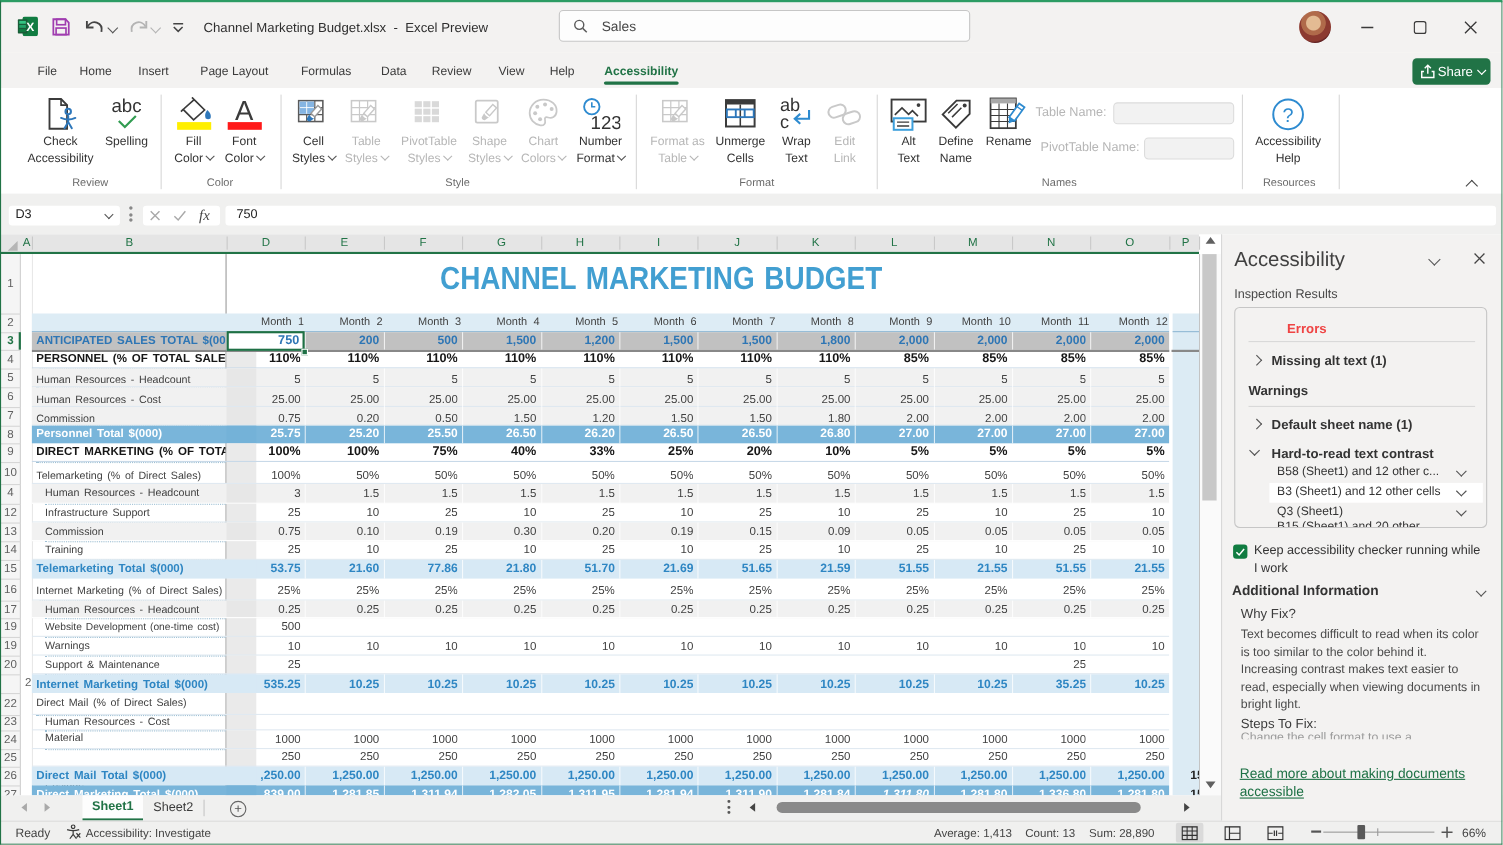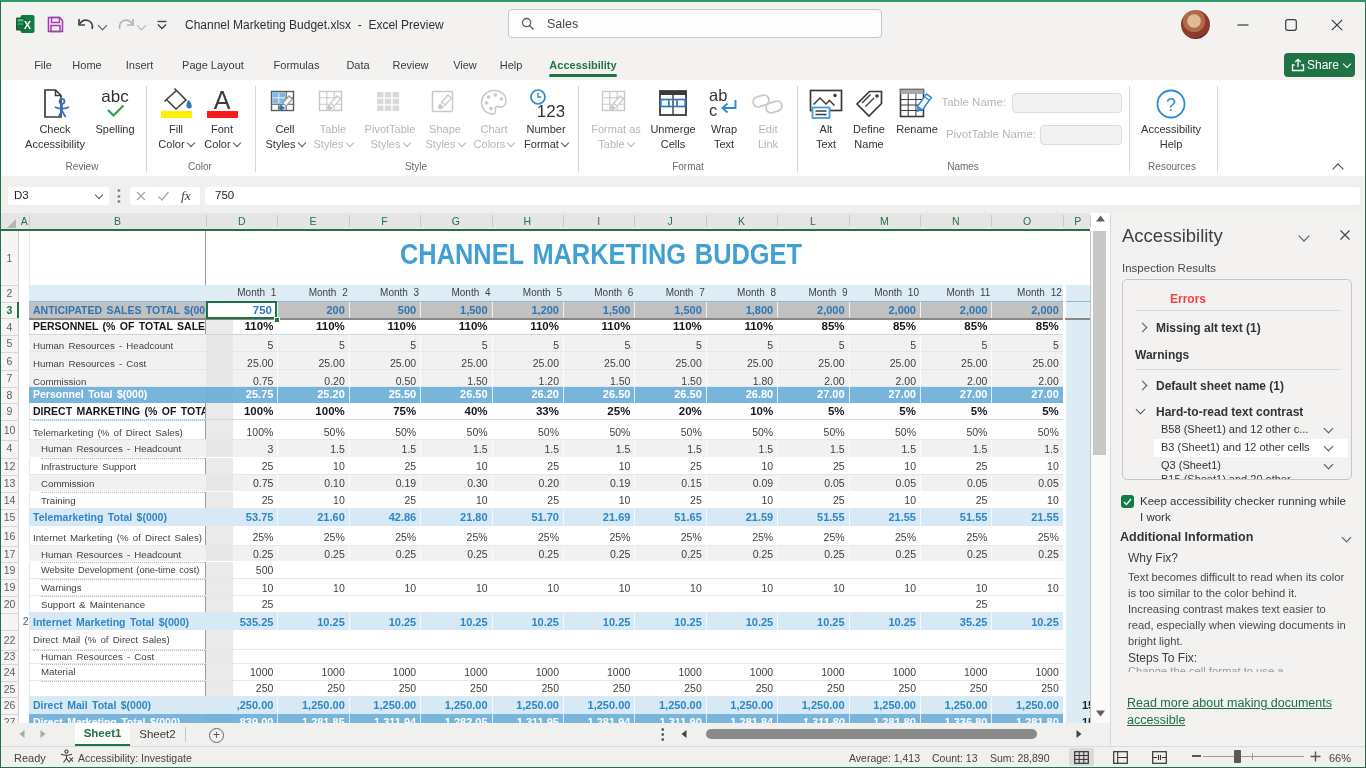--- a/index.html
+++ b/index.html
@@ -656,21 +656,21 @@
 <div class="cell val" style="left:705.8px;top:491.5px;width:67.4px;height:17px;line-height:17px;color:#3f3f3f;font-size:10.5px;">10</div>
 <div class="cell val" style="left:777.2px;top:491.5px;width:67.4px;height:17px;line-height:17px;color:#3f3f3f;font-size:10.5px;">25</div>
 <div class="cell val" style="left:848.6px;top:491.5px;width:67.4px;height:17px;line-height:17px;color:#3f3f3f;font-size:10.5px;">10</div>
 <div class="cell val" style="left:920.0px;top:491.5px;width:67.4px;height:17px;line-height:17px;color:#3f3f3f;font-size:10.5px;">25</div>
 <div class="cell val" style="left:991.4px;top:491.5px;width:67.4px;height:17px;line-height:17px;color:#3f3f3f;font-size:10.5px;">10</div>
 <div class="ab" style="left:29px;top:508.5px;width:1033.8px;height:17px;background:#d7e9f5;"></div>
 <div class="ab" style="left:206px;top:508.5px;width:27px;height:17px;background:#d7e9f5;"></div>
 <div class="cell" style="left:33px;top:508.5px;width:172px;height:17px;line-height:17.6px;font-weight:bold;color:#2e86c3;font-size:10.5px;word-spacing:1.5px;">Telemarketing Total $(000)</div>
 <div class="cell val" style="left:233.0px;top:508.5px;width:40.4px;height:17px;line-height:17.6px;font-weight:bold;color:#2e86c3;font-size:11px;">53.75</div>
 <div class="cell val" style="left:277.4px;top:508.5px;width:67.4px;height:17px;line-height:17.6px;font-weight:bold;color:#2e86c3;font-size:11px;">21.60</div>
-<div class="cell val" style="left:348.8px;top:508.5px;width:67.4px;height:17px;line-height:17.6px;font-weight:bold;color:#2e86c3;font-size:11px;">42.86</div>
+<div class="cell val" style="left:348.8px;top:508.5px;width:67.4px;height:17px;line-height:17.6px;font-weight:bold;color:#2e86c3;font-size:11px;">77.86</div>
 <div class="cell val" style="left:420.2px;top:508.5px;width:67.4px;height:17px;line-height:17.6px;font-weight:bold;color:#2e86c3;font-size:11px;">21.80</div>
 <div class="cell val" style="left:491.6px;top:508.5px;width:67.4px;height:17px;line-height:17.6px;font-weight:bold;color:#2e86c3;font-size:11px;">51.70</div>
 <div class="cell val" style="left:563.0px;top:508.5px;width:67.4px;height:17px;line-height:17.6px;font-weight:bold;color:#2e86c3;font-size:11px;">21.69</div>
 <div class="cell val" style="left:634.4px;top:508.5px;width:67.4px;height:17px;line-height:17.6px;font-weight:bold;color:#2e86c3;font-size:11px;">51.65</div>
 <div class="cell val" style="left:705.8px;top:508.5px;width:67.4px;height:17px;line-height:17.6px;font-weight:bold;color:#2e86c3;font-size:11px;">21.59</div>
 <div class="cell val" style="left:777.2px;top:508.5px;width:67.4px;height:17px;line-height:17.6px;font-weight:bold;color:#2e86c3;font-size:11px;">51.55</div>
 <div class="cell val" style="left:848.6px;top:508.5px;width:67.4px;height:17px;line-height:17.6px;font-weight:bold;color:#2e86c3;font-size:11px;">21.55</div>
 <div class="cell val" style="left:920.0px;top:508.5px;width:67.4px;height:17px;line-height:17.6px;font-weight:bold;color:#2e86c3;font-size:11px;">51.55</div>
 <div class="cell val" style="left:991.4px;top:508.5px;width:67.4px;height:17px;line-height:17.6px;font-weight:bold;color:#2e86c3;font-size:11px;">21.55</div>
 <div class="ab" style="left:277.4px;top:508.5px;width:1px;height:17px;background:rgba(255,255,255,.75);"></div>

